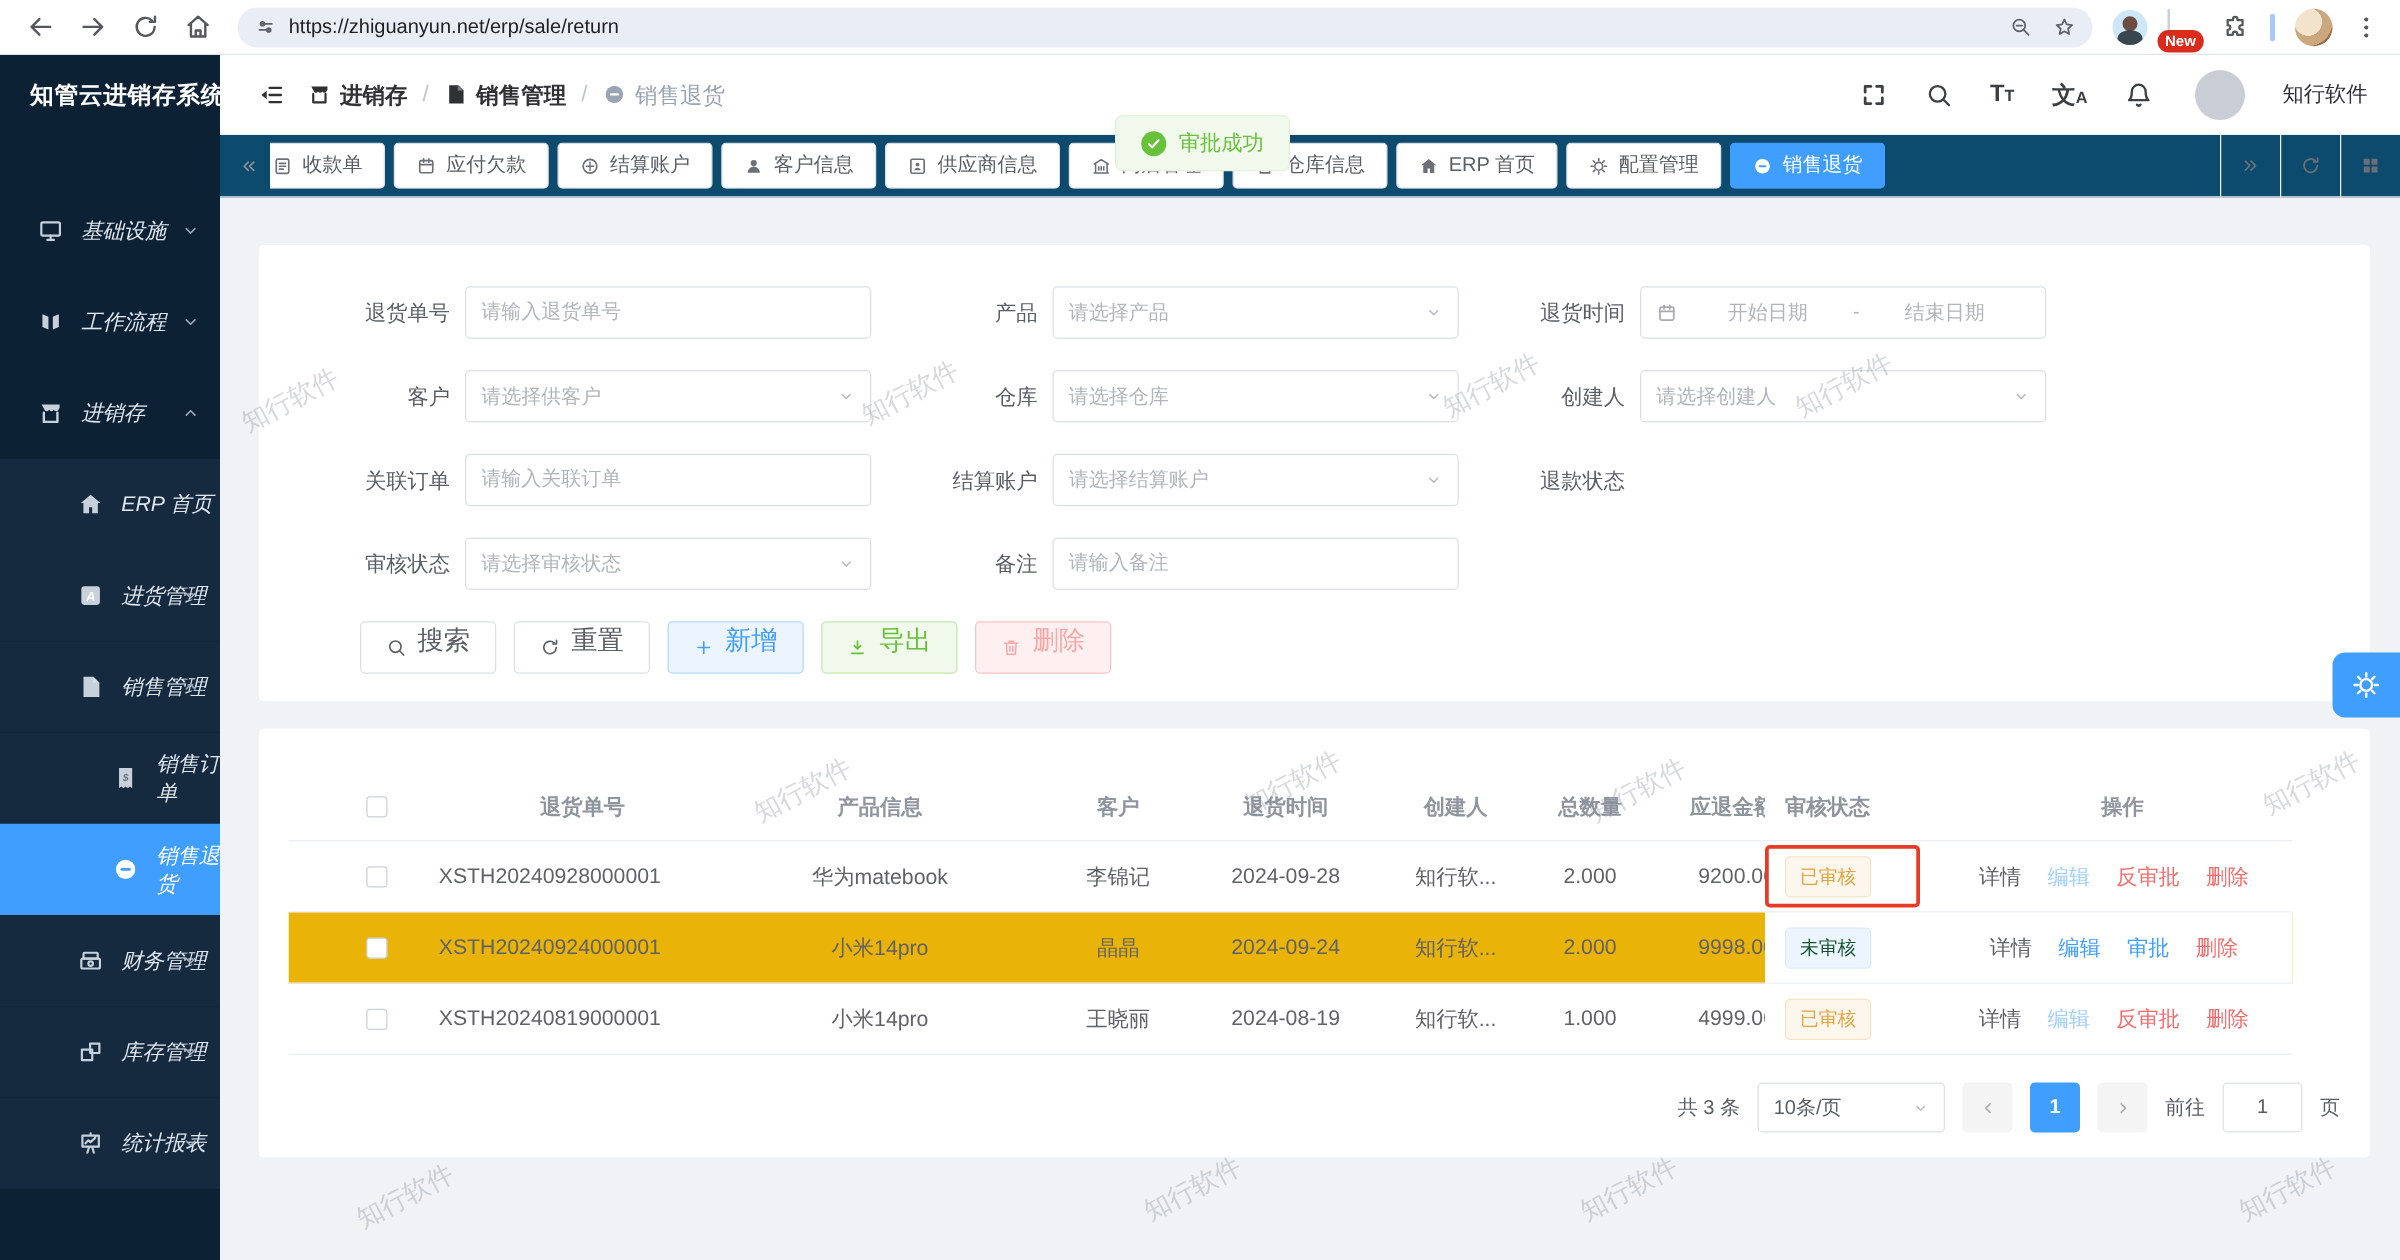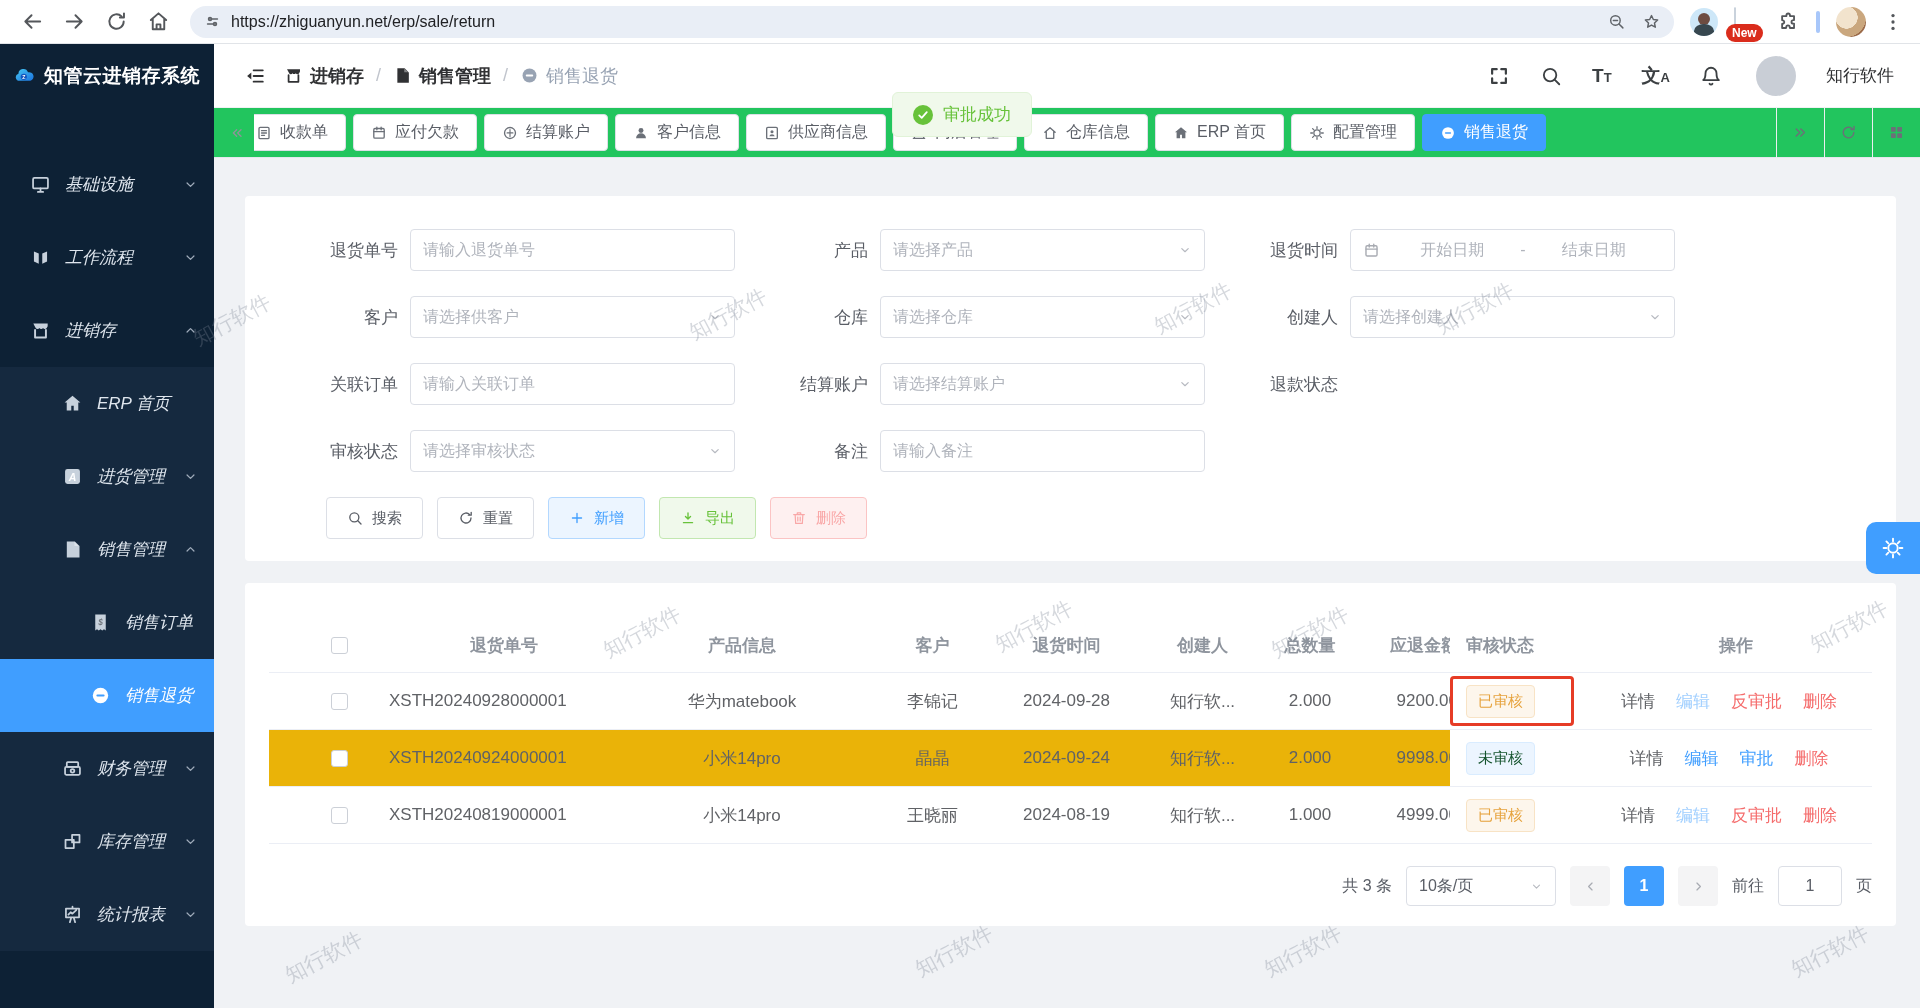--- a/index.html
+++ b/index.html
@@ -24,21 +24,21 @@
   .ext-avatar:after { content:""; position:absolute; left:4px; top:16px; width:20px; height:14px; border-radius:50% 50% 0 0; background:#37474f; }
   .ext-new { position:relative; width:28px; height:28px; }
   .ext-logo { width:26px; height:26px; border-radius:4px; background:linear-gradient(135deg,#fff 45%,#2f7fd3 45%); border:1px solid #c9d2dc; }
   .new-badge { position:absolute; left:-8px; bottom:-6px; background:#da2c1c; color:#fff; font-size:12px; font-weight:bold; padding:2px 6px; border-radius:9px; }
   .sep-blue { width:4px; height:22px; border-radius:2px; background:#a8c7fa; }
   .profile-avatar { width:30px; height:30px; border-radius:50%; background:radial-gradient(circle at 35% 35%,#f2e3cd 0 40%,#caa77e 41% 70%,#9c6b4a 71%); }
   .bnav-icon { font-size:22px; color:#54575b; }
 
   
   .app { display:flex; height:964px; }
-  .sidebar { width:214px; background:#0d2135; color:#dde4ec; flex-shrink:0; display:flex; flex-direction:column; }
+  .sidebar { width:176px; background:#0d2135; color:#dde4ec; flex-shrink:0; display:flex; flex-direction:column; }
   .logo { height:64px; display:flex; align-items:center; gap:10px; padding:0 14px; }
   .logo-text { color:#fff; font-size:19px; font-weight:bold; letter-spacing:.5px; white-space:nowrap; }
   .menu { padding-top:40px; flex:1;font-style:italic; }
   .m-item { height:73px; display:flex; align-items:center; font-size:17px; color:#dfe6ee; position:relative; cursor:pointer; }
   .m-item .icon { font-size:21px; color:#c7d1dc; }
   .m-item .chev { position:absolute; right:16px; font-size:15px; color:#9fabba; }
   .m-item.sub { background:#15293f; }
   .m-item.lv0 { padding-left:30px; } .m-item.lv0 .lbl { margin-left:14px; }
   .m-item.lv1 { padding-left:62px; } .m-item.lv1 .lbl { margin-left:14px; }
   .m-item.lv2 { padding-left:90px; } .m-item.lv2 .lbl { margin-left:14px; }
@@ -57,21 +57,21 @@
   .crumb.muted { color:#98a3b3; font-weight:normal; }
   .crumb-sep { color:#c0c4cc; font-weight:normal; }
   .tb-right { display:flex; align-items:center; gap:30px; }
   .tb-ic { font-size:22px; color:#3c4043; }
   .tt-ic { font-size:19px; font-weight:bold; color:#3c4043; }
   .tt-ic small { font-size:13px; font-weight:bold; }
   .tb-avatar { width:40px; height:40px; border-radius:50%; background:#c9ced6; margin-left:4px; }
   .tb-user { font-size:17px; color:#303133; }
 
   
-  .tabbar { height:50px; background:#22c55e; border-bottom:1px solid #e4e7ed; display:flex; align-items:center; padding-left:6px; }
+  .tabbar { height:50px; background:#0c4a6e; border-bottom:1px solid #e4e7ed; display:flex; align-items:center; padding-left:6px; }
   .tab-scroll { width:34px; display:flex; justify-content:center; font-size:16px; color:#909399; flex-shrink:0; }
   .tabs { display:flex; gap:7px; overflow:hidden; flex:1; }
   .tab { height:37px; display:inline-flex; align-items:center; gap:8px; padding:0 17px; border:1px solid #dcdfe6; border-radius:4px; background:#fff; font-size:16px; color:#5a5e66; white-space:nowrap; flex-shrink:0; }
   .tab .icon { font-size:16px; color:#6b7078; }
   .tab.active { background:#409eff; border-color:#409eff; color:#fff; --mb:#409eff; }
   .tab.active .icon { color:#fff; }
   .tab.clipped { margin-left:-16px; }
   .tab-ctrls { display:flex; align-items:center; margin-left:auto; flex-shrink:0; }
   .tab-ctrl { width:48px; height:50px; display:flex; align-items:center; justify-content:center; border-left:1px solid #eceef1; font-size:17px; color:#6b7078; }
 
@@ -82,21 +82,21 @@
   .f-row { display:grid; grid-template-columns:repeat(3,470px); margin-bottom:25px; }
   .f-field { display:flex; align-items:center; }
   .f-label { width:125px; text-align:right; padding-right:12px; font-size:17px; color:#5a5e66; flex-shrink:0; }
   .f-control { width:325px; height:42px; border:1px solid #dcdfe6; border-radius:4px; background:#fff; display:flex; align-items:center; padding:0 12px; font-size:16px; color:#b0b4bc; }
   input.f-control { outline:none; }
   input.f-control::placeholder { color:#b0b4bc; }
   .f-control .chev { margin-left:auto; font-size:14px; color:#b6b9c0; }
   .f-control .cal { font-size:17px; color:#a8abb2; margin-right:4px; }
   .dr-span { flex:1; text-align:center; }
   .f-actions { display:flex; gap:14px; margin-left:41px; }
-  .btn { height:42px; padding:0 20px; border-radius:4px; border:1px solid #dcdfe6; background:#fff; color:#5a5e66; font-size:15px; display:inline-flex; align-items:center; gap:9px; cursor:pointer; font-family:inherit; }
+  .btn { height:42px; padding:0 20px; border-radius:4px; border:1px solid #dcdfe6; background:#fff; color:#5a5e66; font-size:21px; display:inline-flex; gap:9px; cursor:pointer; font-family:inherit; }
   .btn .icon { font-size:16px; }
   .btn.blue { background:#ecf5ff; border-color:#b3d8ff; color:#409eff; }
   .btn.green { background:#f0f9eb; border-color:#c2e7b0; color:#67c23a; }
   .btn.red { background:#fef0f0; border-color:#fbc4c4; color:#f9a7a7; }
 
   
   .table-card { padding:36px 24px 20px; }
   .table { position:relative; width:1603px; }
   .t-row { display:grid; grid-template-columns:120px 230px 246px 135px 133px 139px 76px 118px 1fr; align-items:center; height:57px; border-bottom:1px solid #ebeef5; font-size:17px; color:#606266; }
   .t-row.t-head { height:54px; font-weight:bold; color:#8f959e; }

